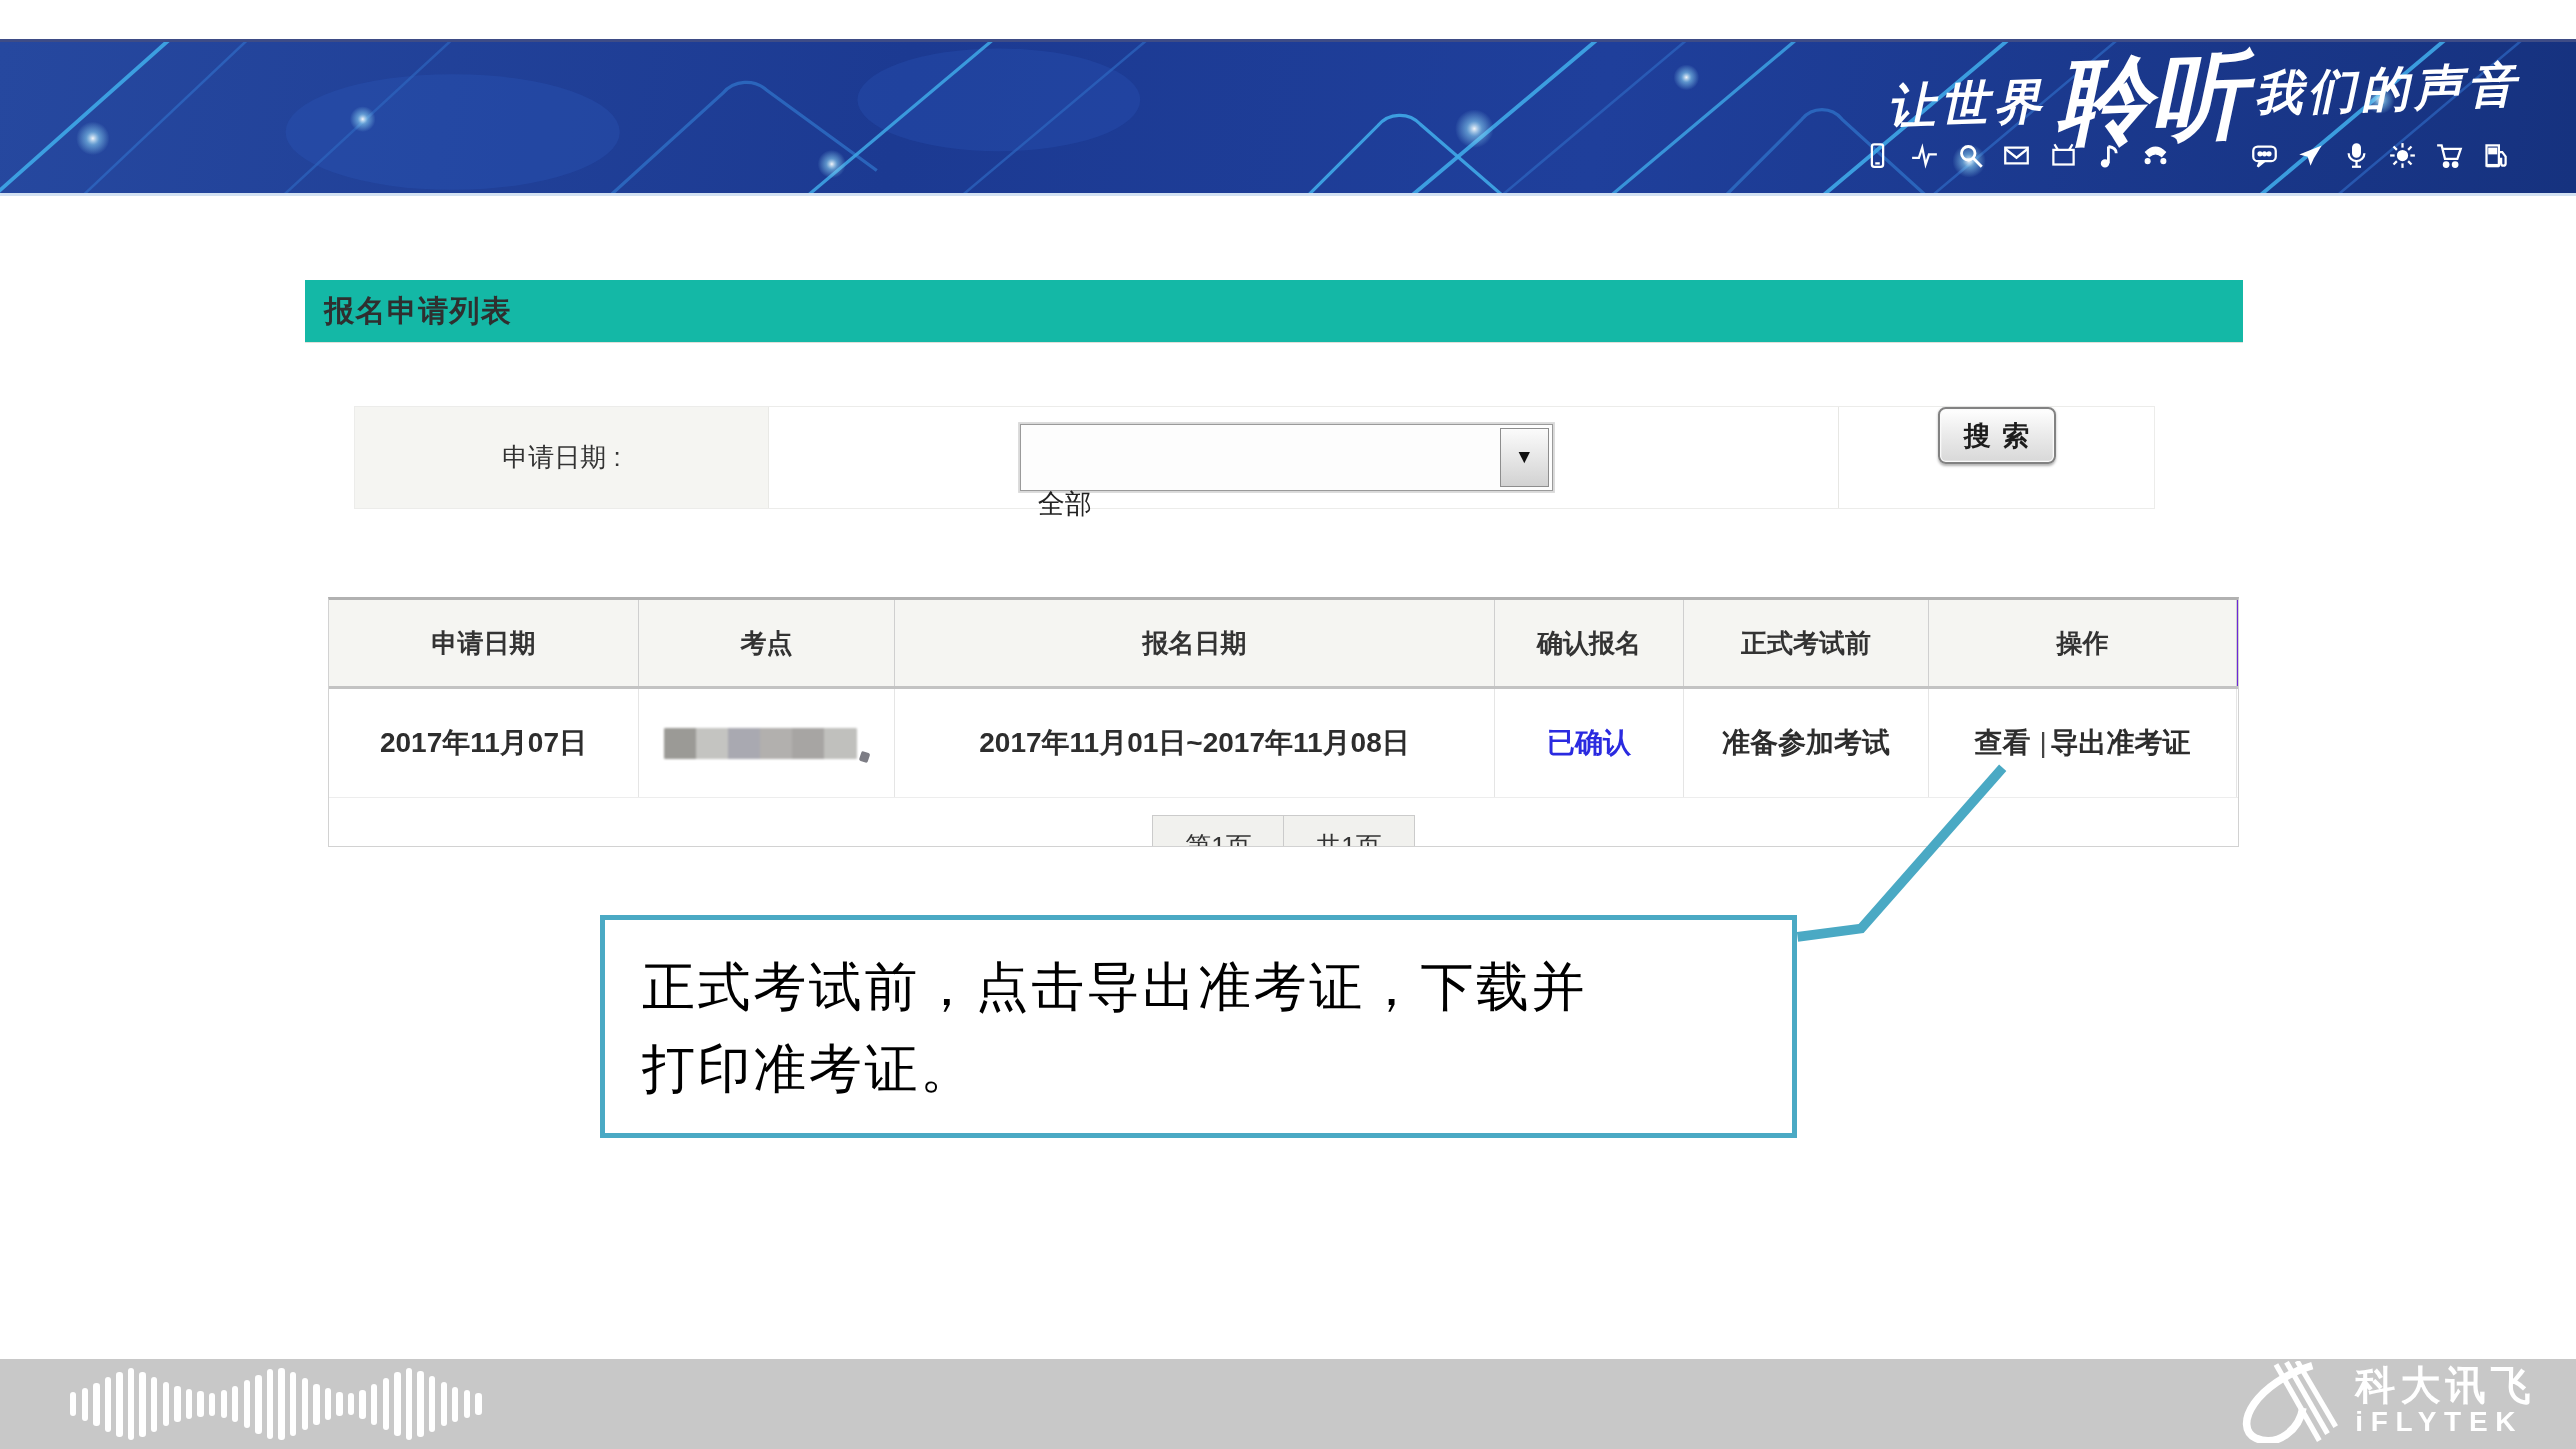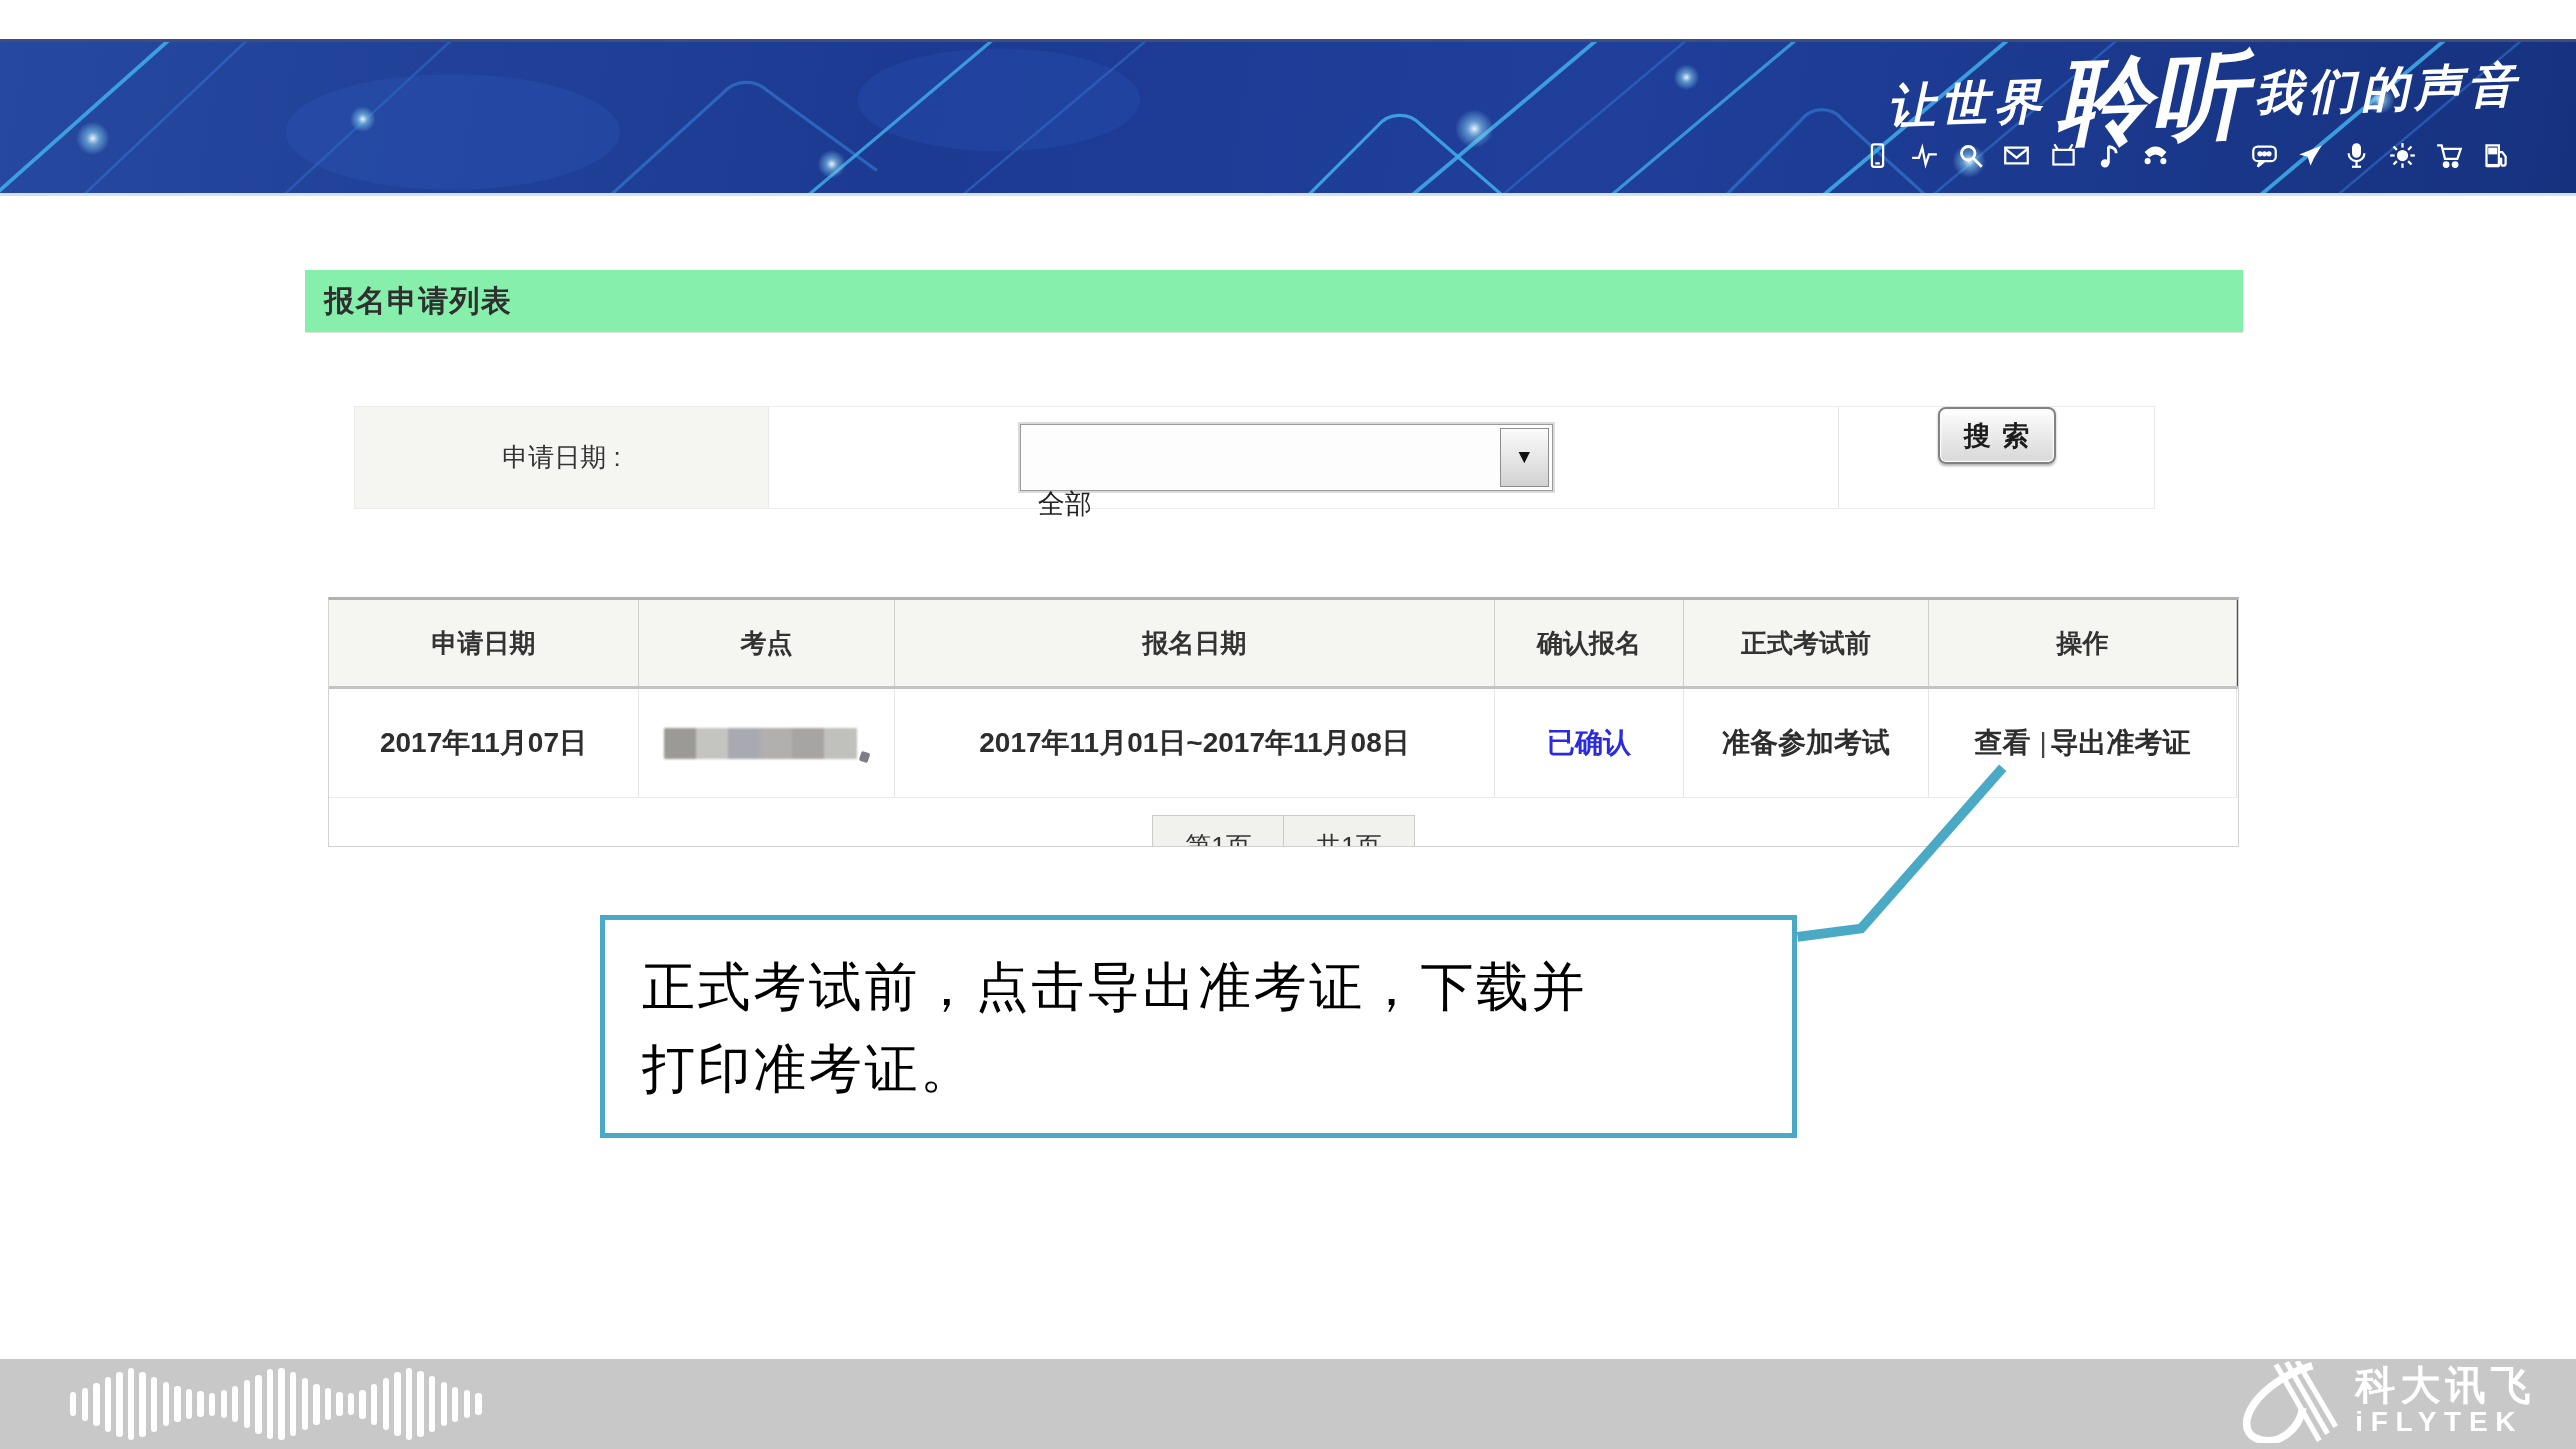--- a/index.html
+++ b/index.html
@@ -14,22 +14,22 @@
   .slogan{position:absolute;top:7.7px;right:55px;color:#ffffff;white-space:nowrap;
     font-family:"Liberation Serif","DejaVu Serif",serif;font-style:italic;display:flex;align-items:flex-end;
     transform:rotate(-2deg);}
   .slogan .s1,.slogan .s3{font-size:48px;font-weight:600;letter-spacing:5.2px;padding-bottom:16.7px;}
   .slogan .s2{font-size:95px;font-weight:700;margin:0 9px;line-height:1;}
   .icon-row{position:absolute;top:100px;right:67px;display:flex;align-items:center;gap:19.3px;}
   .icon-row .ico{width:27px;height:27px;display:block;}
   .icon-row .ico.split{margin-right:62px;}
 
   
-  .panel-title{position:absolute;top:270px;left:305px;width:1938px;height:62px;
-    background:#86efac;border-bottom:1.9px solid #e0e0da;display:flex;align-items:center;}
+  .panel-title{position:absolute;top:280px;left:305px;width:1938px;height:62px;
+    background:#14b8a6;border-bottom:1.9px solid #e0e0da;display:flex;align-items:center;}
   .panel-title h1{margin:0 0 0 19.3px;font-size:30px;font-weight:700;color:#2f2f2f;letter-spacing:1.3px;}
 
   
   .filter{position:absolute;top:406px;left:354px;width:1801px;height:103px;display:flex;
     border:1.3px solid #ececea;background:#ffffff;box-sizing:border-box;}
   .filter .cell-label{width:413px;background:#f5f5f2;border-right:1.3px solid #e9e9e6;
     display:flex;align-items:center;justify-content:center;font-size:26px;color:#333;}
   .filter .cell-mid{flex:1;position:relative;}
   .filter .cell-btn{width:315px;border-left:1.3px solid #e7e7e4;display:flex;align-items:flex-start;justify-content:center;}
   .select-box{position:absolute;left:251px;top:16.7px;width:533px;height:67px;background:#fdfdfd;

